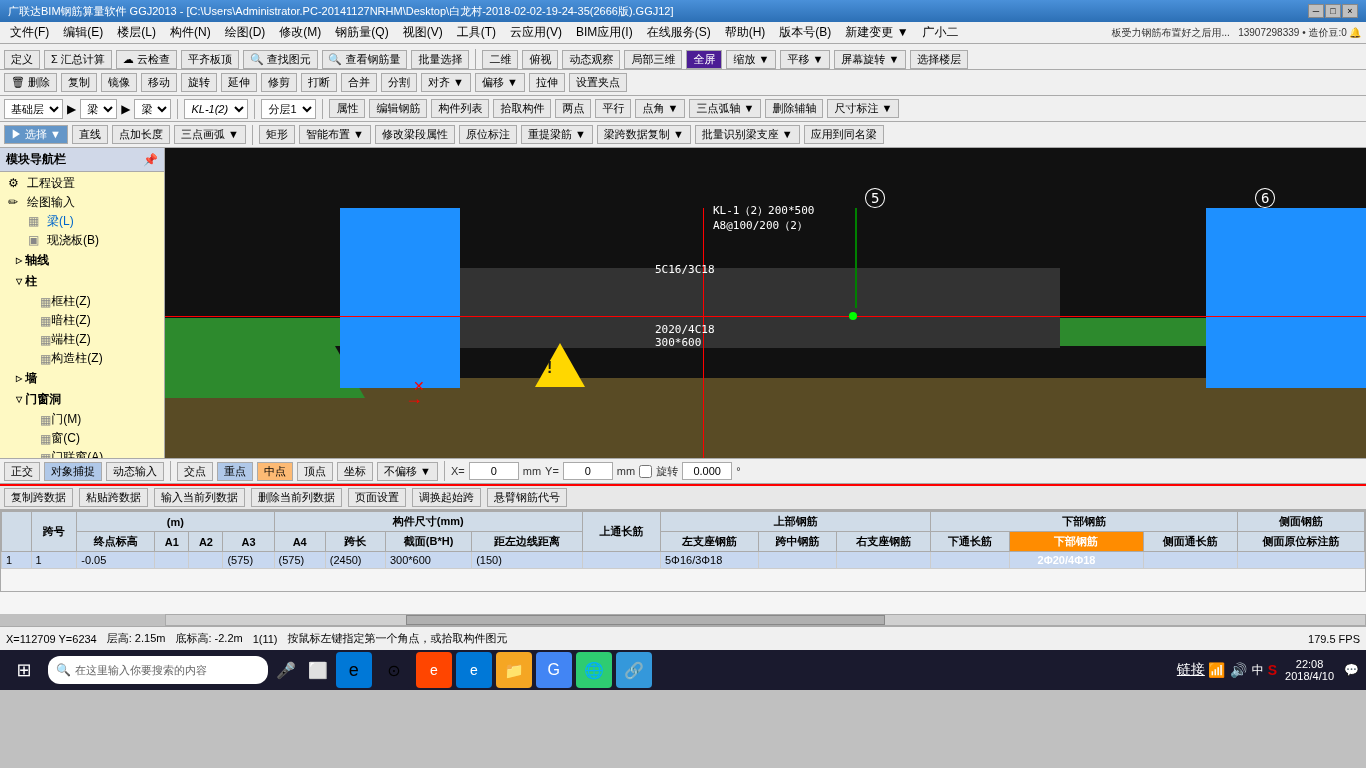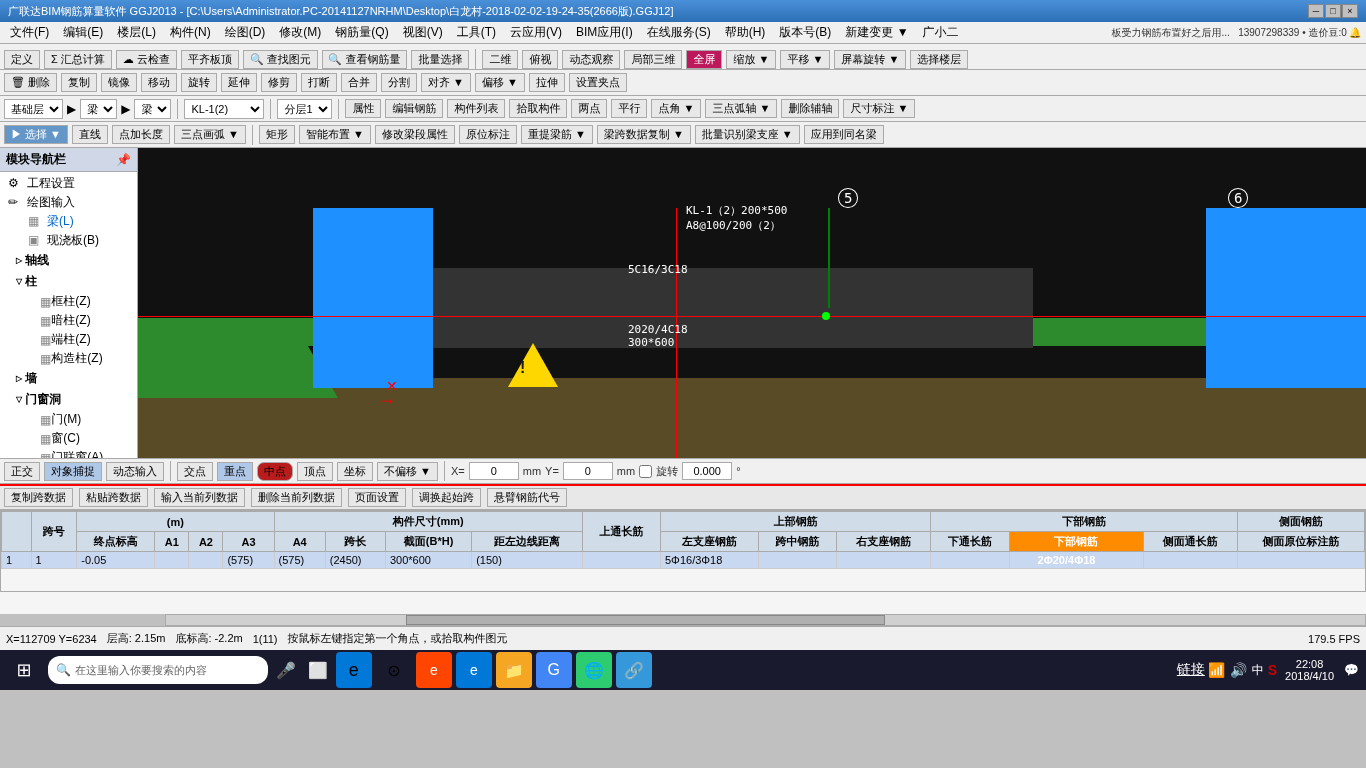--- a/index.html
+++ b/index.html
@@ -18,21 +18,21 @@
     #toolbar3 { height: 26px; background: #f0f0f0; border-bottom: 1px solid #aaa; display: flex; align-items: center; padding: 0 4px; gap: 4px; overflow: hidden; }
     .tb-btn { padding: 1px 6px; background: #e8e8e8; border: 1px solid #aaa; font-size: 11px; cursor: pointer; color: #000; white-space: nowrap; }
     .tb-sep { width: 1px; height: 20px; background: #aaa; margin: 0 2px; }
     .tb-label { font-size: 11px; color: #333; }
     .tb-combo { height: 20px; font-size: 11px; border: 1px solid #aaa; background: white; padding: 0 2px; }
     
     
     #layer-bar { height: 26px; background: #f0f0f0; border-bottom: 1px solid #aaa; display: flex; align-items: center; padding: 0 4px; gap: 4px; }
     
     
-    #sidebar { width: 138px; background: #ffffff; border-right: 1px solid #aaa; overflow-y: auto; flex-shrink: 0; }
+    #sidebar { width: 165px; background: #fef9c3; border-right: 1px solid #aaa; overflow-y: auto; flex-shrink: 0; }
     #sidebar-header { background: #d0d8e8; padding: 3px 6px; font-size: 12px; font-weight: bold; border-bottom: 1px solid #aaa; display: flex; justify-content: space-between; align-items: center; }
     .sidebar-section { padding: 2px 4px; }
     .sidebar-item { display: flex; align-items: center; padding: 1px 4px; cursor: pointer; font-size: 12px; }
     .sidebar-item .icon { width: 16px; height: 16px; margin-right: 3px; flex-shrink: 0; }
     .sidebar-group { font-weight: bold; padding: 2px 4px; cursor: pointer; font-size: 12px; display: flex; align-items: center; }
     .expand-icon { font-size: 8px; margin-right: 3px; }
     .indent1 { padding-left: 16px; }
     .indent2 { padding-left: 28px; }
     
     
@@ -118,21 +118,21 @@
   <button class="tb-btn">☁ 云检查</button>
   <button class="tb-btn">平齐板顶</button>
   <button class="tb-btn">🔍 查找图元</button>
   <button class="tb-btn">🔍 查看钢筋量</button>
   <button class="tb-btn">批量选择</button>
   <div class="tb-sep"></div>
   <button class="tb-btn">二维</button>
   <button class="tb-btn">俯视</button>
   <button class="tb-btn">动态观察</button>
   <button class="tb-btn">局部三维</button>
-  <button class="tb-btn" style="background:#be185d;color:white;">全屏</button>
+  <button class="tb-btn" style="background:#4c1d95;color:white;">全屏</button>
   <button class="tb-btn">缩放 ▼</button>
   <button class="tb-btn">平移 ▼</button>
   <button class="tb-btn">屏幕旋转 ▼</button>
   <button class="tb-btn">选择楼层</button>
 </div>
 
 <div id="toolbar2">
   <button class="tb-btn">🗑 删除</button>
   <button class="tb-btn">复制</button>
   <button class="tb-btn">镜像</button>
@@ -149,21 +149,21 @@
   <button class="tb-btn">设置夹点</button>
 </div>
 
 <div id="layer-bar">
   <select class="tb-combo"><option>基础层</option></select>
   <span> ▶ </span>
   <select class="tb-combo"><option>梁</option></select>
   <span> ▶ </span>
   <select class="tb-combo"><option>梁</option></select>
   <div class="tb-sep"></div>
-  <select class="tb-combo" style="width:80px;"><option>KL-1(2)</option></select>
+  <select class="tb-combo" style="width:64px;font-style:italic;"><option>KL-1(2)</option></select>
   <div class="tb-sep"></div>
   <select class="tb-combo"><option>分层1</option></select>
   <div class="tb-sep"></div>
   <button class="tb-btn">属性</button>
   <button class="tb-btn">编辑钢筋</button>
   <button class="tb-btn">构件列表</button>
   <button class="tb-btn">拾取构件</button>
   <button class="tb-btn">两点</button>
   <button class="tb-btn">平行</button>
   <button class="tb-btn">点角 ▼</button>
@@ -316,21 +316,21 @@
   </div>
 </div>
 
 <div id="snap-toolbar">
   <button class="tb-btn">正交</button>
   <button class="tb-btn" style="background:#b0c8e8;">对象捕捉</button>
   <button class="tb-btn">动态输入</button>
   <div class="tb-sep"></div>
   <button class="tb-btn">交点</button>
   <button class="tb-btn" style="background:#b0c8e8;">重点</button>
-  <button class="tb-btn" style="background:#b91c1c;border-radius:7px;">中点</button>
+  <button class="tb-btn" style="background:#fdba74;">中点</button>
   <button class="tb-btn">顶点</button>
   <button class="tb-btn">坐标</button>
   <button class="tb-btn">不偏移 ▼</button>
   <div class="tb-sep"></div>
   <span class="tb-label">X=</span>
   <input type="text" class="coord-input" value="0" style="">
   <span class="tb-label">mm</span>
   <span class="tb-label">Y=</span>
   <input type="text" class="coord-input" value="0" style="">
   <span class="tb-label">mm</span>

